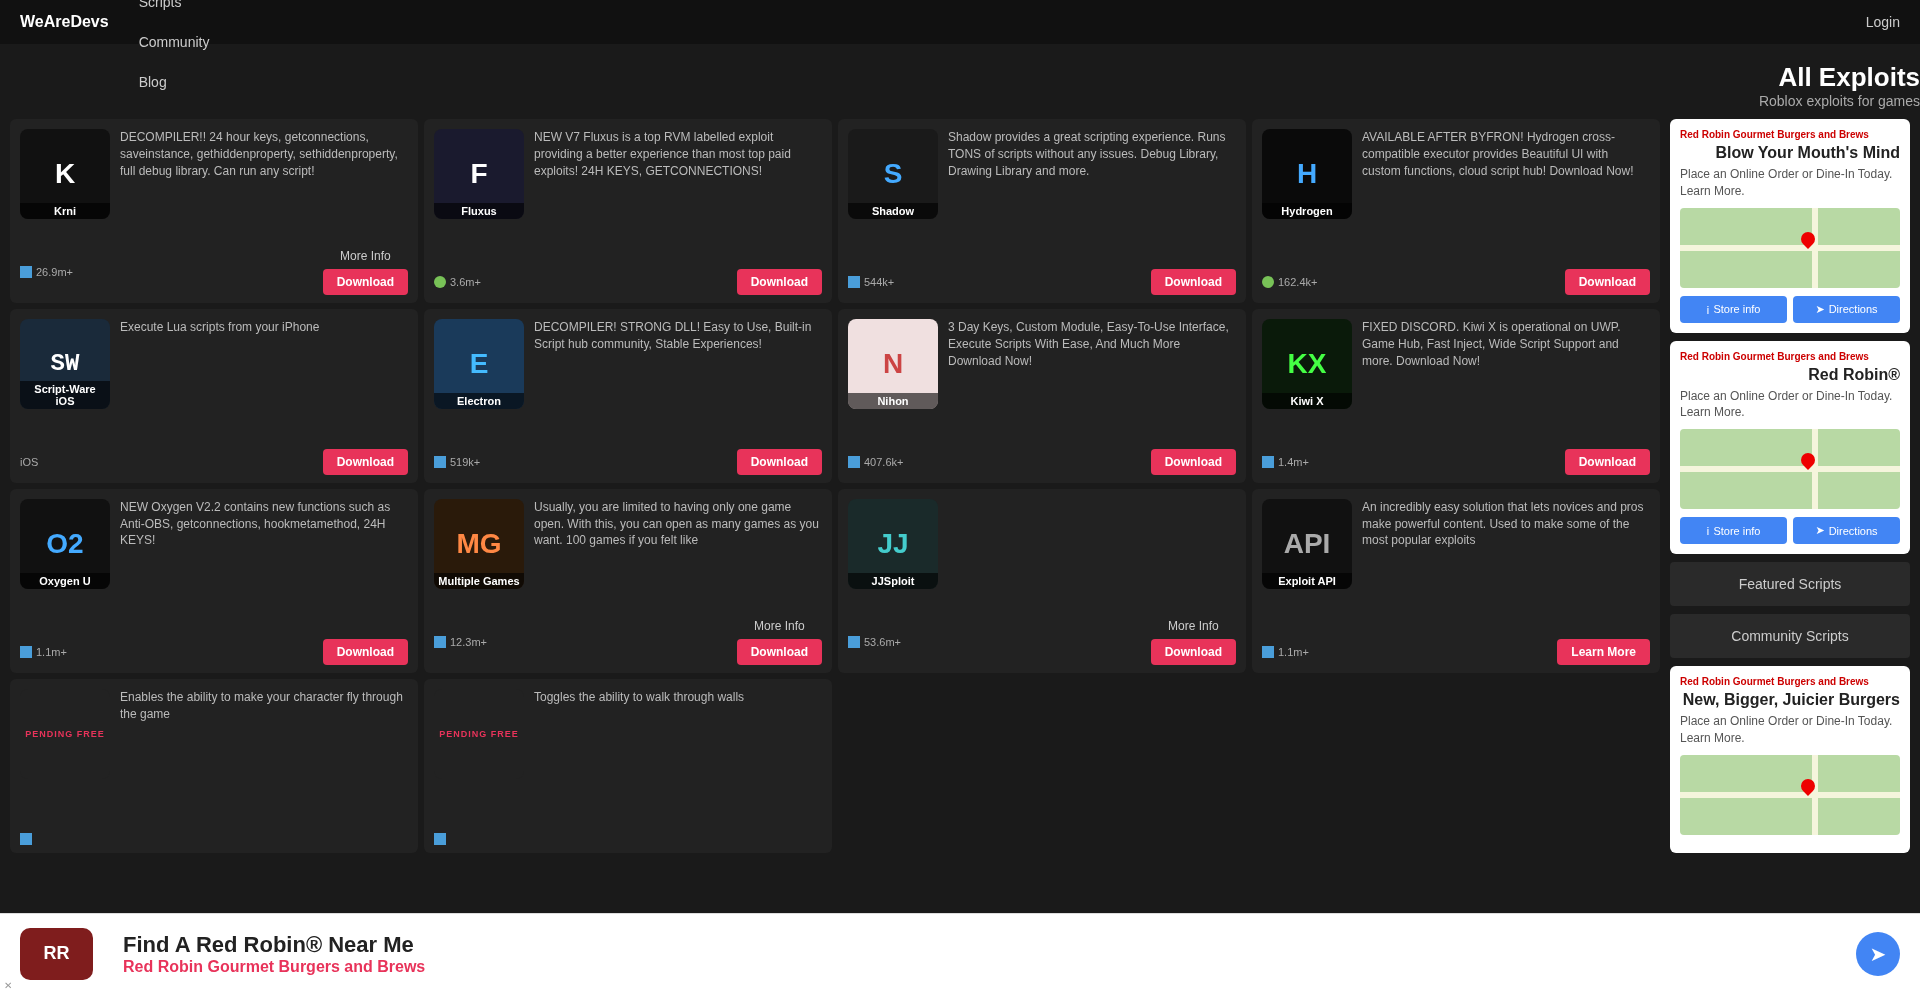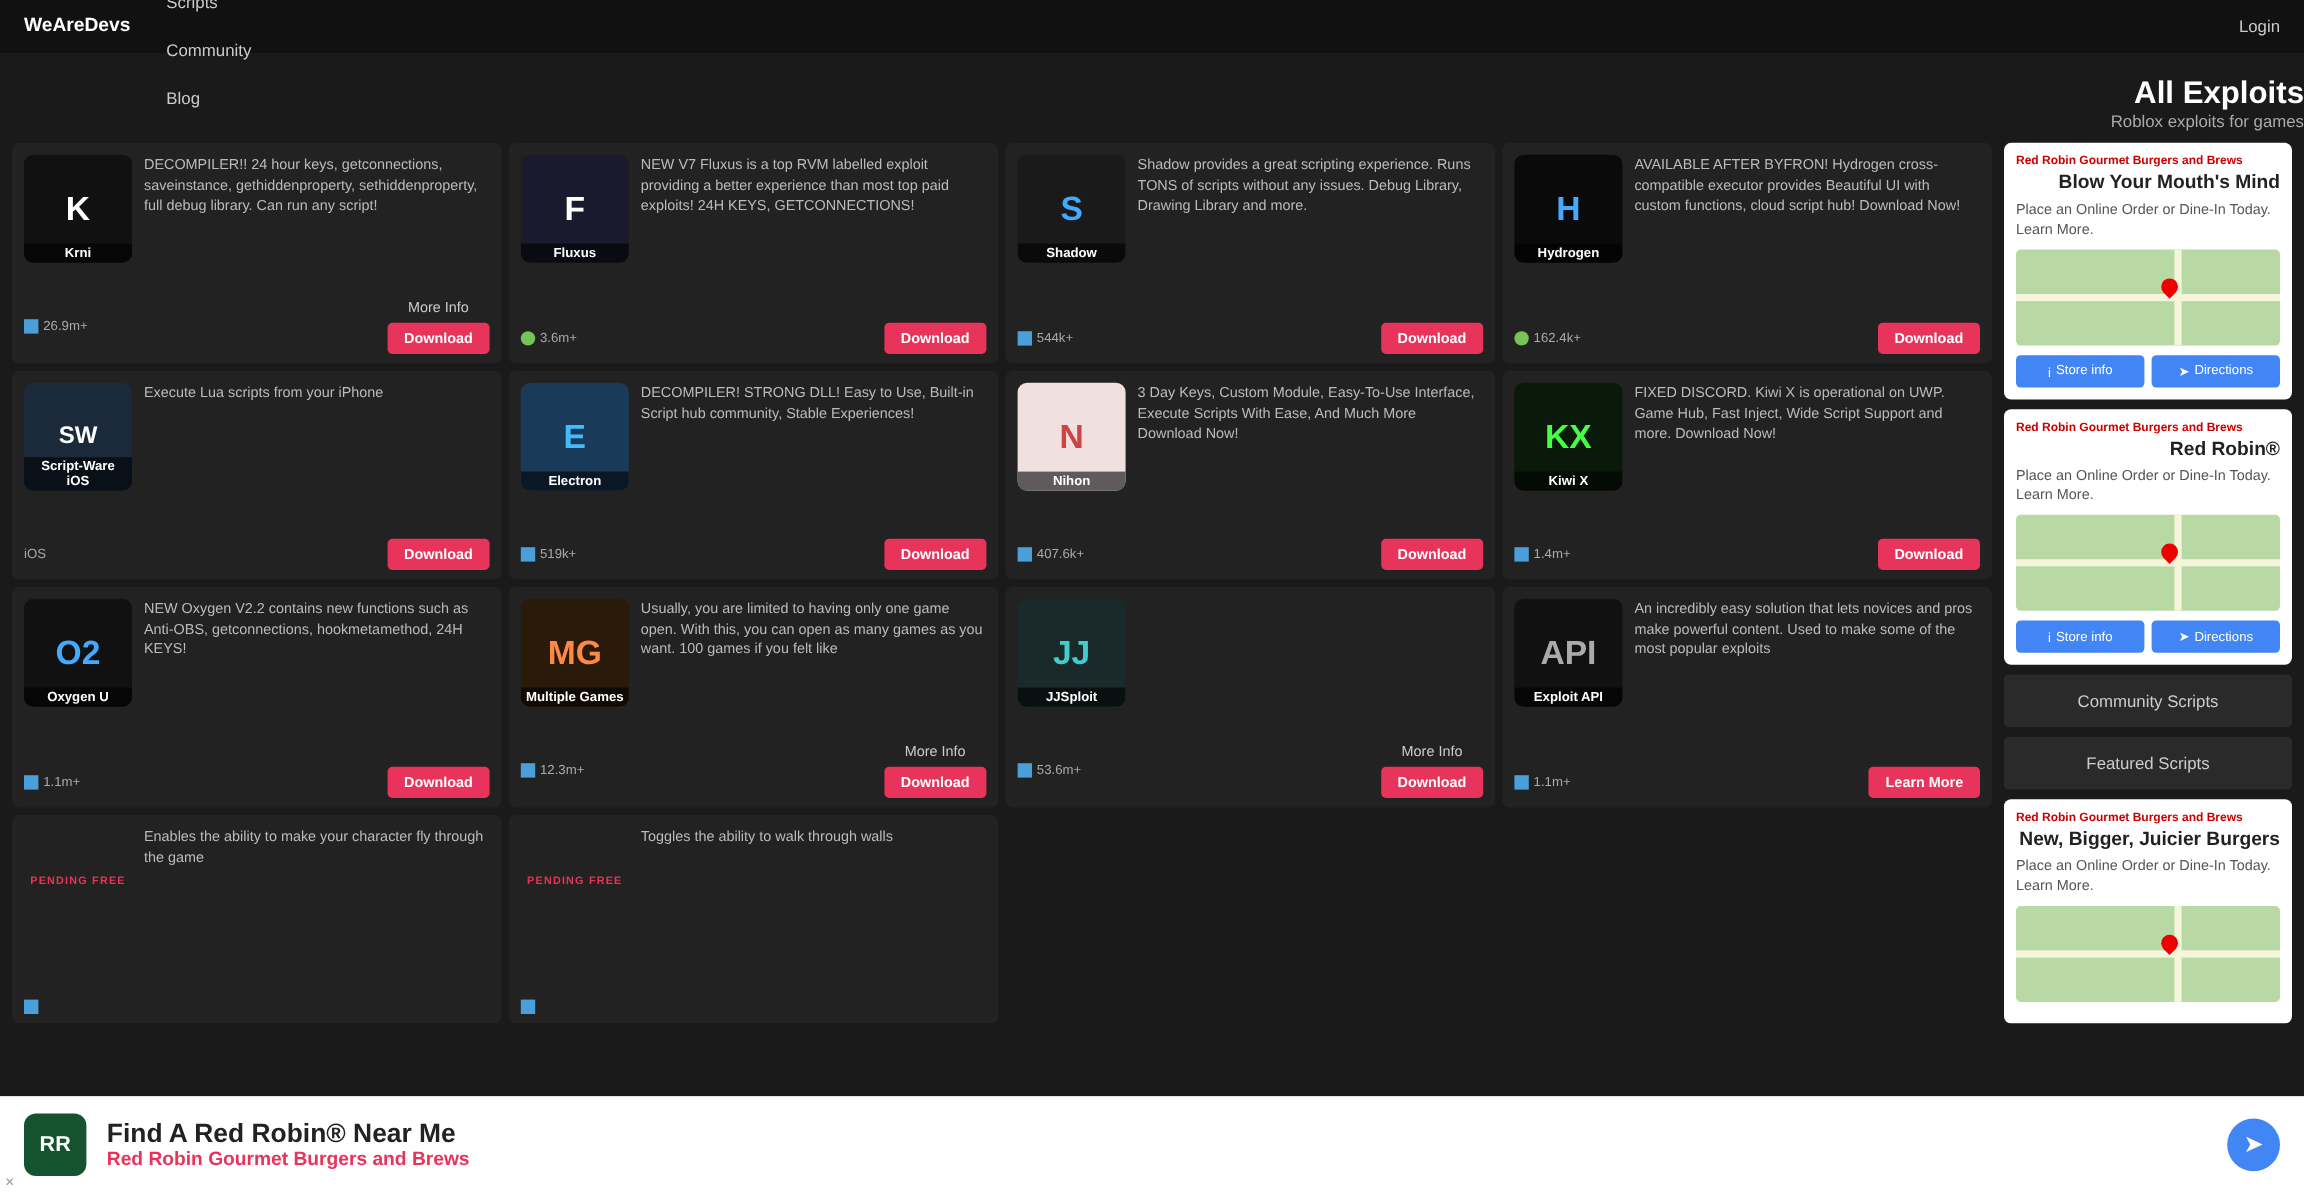--- a/index.html
+++ b/index.html
@@ -224,28 +224,28 @@
       left: 0; right: 0;
       background: #fff;
       height: 80px;
       display: flex;
       align-items: center;
       padding: 0 20px;
       z-index: 200;
       border-top: 1px solid #ddd;
     }
     .bottom-ad-logo {
-      width: 52px;
+      width: 73px;
       height: 52px;
-      background: #14532d;
+      background: #7f1d1d;
       border-radius: 10px;
       display: flex;
       align-items: center;
       justify-content: center;
-      margin-right: 17px;
+      margin-right: 30px;
       flex-shrink: 0;
     }
     .bottom-ad-logo-text { color: #fff; font-weight: bold; font-size: 18px; }
     .bottom-ad-content { flex: 1; }
     .bottom-ad-title { color: #222; font-size: 22px; font-weight: bold; }
     .bottom-ad-subtitle { color: #e8335a; font-size: 16px; font-weight: bold; }
     .bottom-ad-icon {
       width: 44px; height: 44px;
       background: #4285f4;
       border-radius: 50%;
@@ -392,21 +392,21 @@
             <span style="color:#aaa;font-size:11px;">162.4k+</span>
           </div>
       <div class="card-actions">
             <button class="btn-download">Download</button>
           </div>
     </div>
   </div>
       <div class="exploit-card">
     <div class="card-inner">
       <div class="card-thumb thumb-scriptware">
-        <span style="color:#fff;font-size:20px;font-weight:bold;">SW</span>
+        <span style="color:#fff;font-size:24px;font-weight:bold;font-family:Liberation Mono, monospace;">SW</span>
         <div class="card-title-overlay">Script-Ware iOS</div>
       </div>
       <div class="card-body">
         <div class="card-desc">Execute Lua scripts from your iPhone</div>
       </div>
     </div>
     <div class="card-footer">
       <div class="card-meta">
             <span style="color:#aaa;font-size:11px;">iOS</span>
           </div>
@@ -631,23 +631,23 @@
           <span>ℹ</span>
           <span>Store info</span>
         </button>
         <button class="ad-btn-dir">
           <span>➤</span>
           <span>Directions</span>
         </button>
       </div>
     </div>
 
+    <button class="sidebar-section-btn">Featured Scripts</button>
+
     <button class="sidebar-section-btn">Community Scripts</button>
-
-    <button class="sidebar-section-btn">Featured Scripts</button>
 
     <div class="ad-card">
       <div class="ad-card-brand">Red Robin Gourmet Burgers and Brews</div>
       <div class="ad-card-title">New, Bigger, Juicier Burgers</div>
       <div class="ad-card-desc">Place an Online Order or Dine-In Today. Learn More.</div>
       <div class="ad-map">
         <div class="ad-map-road-h"></div>
         <div class="ad-map-road-v"></div>
         <div class="ad-map-pin"></div>
       </div>

